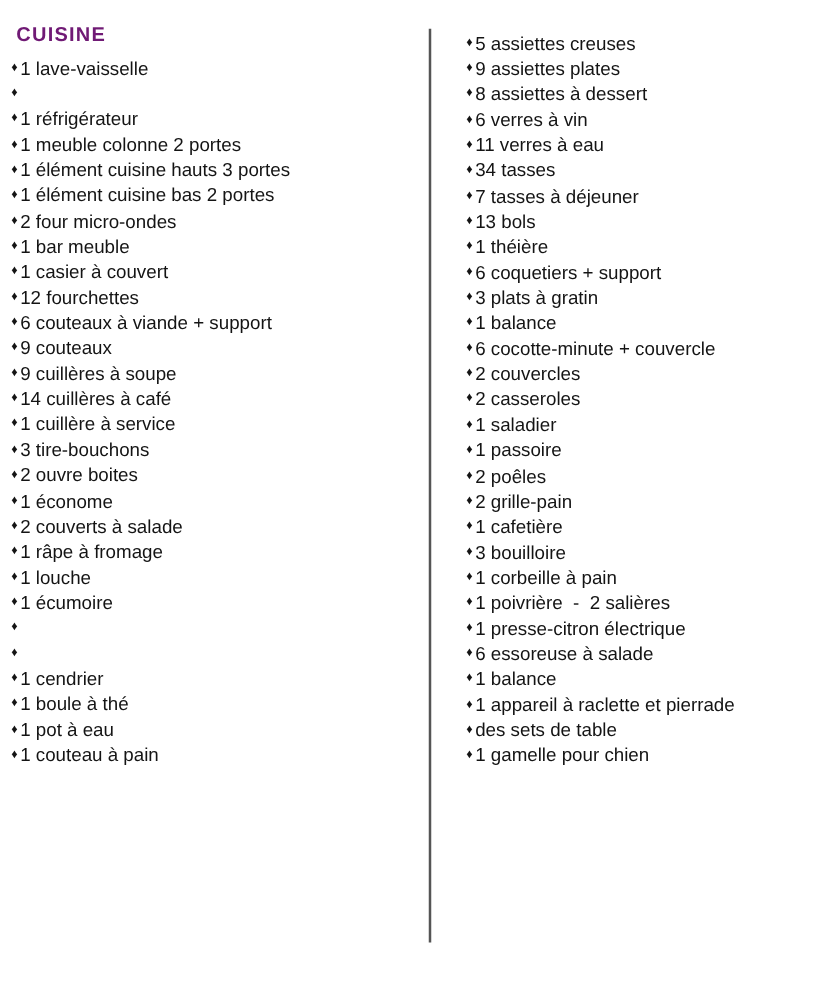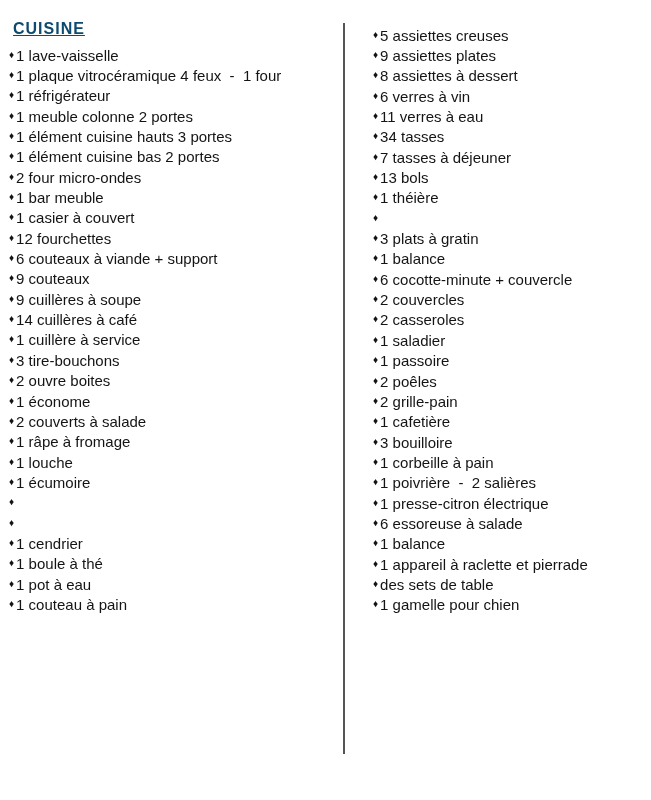--- a/index.html
+++ b/index.html
@@ -51,27 +51,27 @@
     top: -0.5px;
   }
   .label {
     line-height: 1;
   }
 </style>
 </head>
 <body>
 
 <div class="page" style="background: rgb(255, 255, 255);">
-  <div class="doc-title" style="color: #0c4a6e; text-decoration: underline;">CUISINE</div>
+  <div class="doc-title" style="color: #701a75;">CUISINE</div>
 
   <div class="divider" style="background: rgb(85, 85, 85);"></div>
 
   <div class="col col-left">
       <div class="item" style="color: rgb(20, 20, 20);"><span class="bullet">♦</span><span class="label">1 lave-vaisselle</span></div>
-      <div class="item" style="color: rgb(20, 20, 20);"><span class="bullet">♦</span><span class="label">1 plaque vitrocéramique 4 feux  -  1 four</span></div>
+      <div class="item" style="color: rgb(20, 20, 20);"><span class="bullet">♦</span></div>
       <div class="item" style="color: rgb(20, 20, 20);"><span class="bullet">♦</span><span class="label">1 réfrigérateur</span></div>
       <div class="item" style="color: rgb(20, 20, 20);"><span class="bullet">♦</span><span class="label">1 meuble colonne 2 portes</span></div>
       <div class="item" style="color: rgb(20, 20, 20);"><span class="bullet">♦</span><span class="label">1 élément cuisine hauts 3 portes</span></div>
       <div class="item" style="color: rgb(20, 20, 20);"><span class="bullet">♦</span><span class="label">1 élément cuisine bas 2 portes</span></div>
       <div class="item" style="color: rgb(20, 20, 20);"><span class="bullet">♦</span><span class="label">2 four micro-ondes</span></div>
       <div class="item" style="color: rgb(20, 20, 20);"><span class="bullet">♦</span><span class="label">1 bar meuble</span></div>
       <div class="item" style="color: rgb(20, 20, 20);"><span class="bullet">♦</span><span class="label">1 casier à couvert</span></div>
       <div class="item" style="color: rgb(20, 20, 20);"><span class="bullet">♦</span><span class="label">12 fourchettes</span></div>
       <div class="item" style="color: rgb(20, 20, 20);"><span class="bullet">♦</span><span class="label">6 couteaux à viande + support</span></div>
       <div class="item" style="color: rgb(20, 20, 20);"><span class="bullet">♦</span><span class="label">9 couteaux</span></div>
@@ -96,21 +96,21 @@
   <div class="col col-right">
       <div class="item" style="color: rgb(20, 20, 20);"><span class="bullet">♦</span><span class="label">5 assiettes creuses</span></div>
       <div class="item" style="color: rgb(20, 20, 20);"><span class="bullet">♦</span><span class="label">9 assiettes plates</span></div>
       <div class="item" style="color: rgb(20, 20, 20);"><span class="bullet">♦</span><span class="label">8 assiettes à dessert</span></div>
       <div class="item" style="color: rgb(20, 20, 20);"><span class="bullet">♦</span><span class="label">6 verres à vin</span></div>
       <div class="item" style="color: rgb(20, 20, 20);"><span class="bullet">♦</span><span class="label">11 verres à eau</span></div>
       <div class="item" style="color: rgb(20, 20, 20);"><span class="bullet">♦</span><span class="label">34 tasses</span></div>
       <div class="item" style="color: rgb(20, 20, 20);"><span class="bullet">♦</span><span class="label">7 tasses à déjeuner</span></div>
       <div class="item" style="color: rgb(20, 20, 20);"><span class="bullet">♦</span><span class="label">13 bols</span></div>
       <div class="item" style="color: rgb(20, 20, 20);"><span class="bullet">♦</span><span class="label">1 théière</span></div>
-      <div class="item" style="color: rgb(20, 20, 20);"><span class="bullet">♦</span></div>
+      <div class="item" style="color: rgb(20, 20, 20);"><span class="bullet">♦</span><span class="label">6 coquetiers + support</span></div>
       <div class="item" style="color: rgb(20, 20, 20);"><span class="bullet">♦</span><span class="label">3 plats à gratin</span></div>
       <div class="item" style="color: rgb(20, 20, 20);"><span class="bullet">♦</span><span class="label">1 balance</span></div>
       <div class="item" style="color: rgb(20, 20, 20);"><span class="bullet">♦</span><span class="label">6 cocotte-minute + couvercle</span></div>
       <div class="item" style="color: rgb(20, 20, 20);"><span class="bullet">♦</span><span class="label">2 couvercles</span></div>
       <div class="item" style="color: rgb(20, 20, 20);"><span class="bullet">♦</span><span class="label">2 casseroles</span></div>
       <div class="item" style="color: rgb(20, 20, 20);"><span class="bullet">♦</span><span class="label">1 saladier</span></div>
       <div class="item" style="color: rgb(20, 20, 20);"><span class="bullet">♦</span><span class="label">1 passoire</span></div>
       <div class="item" style="color: rgb(20, 20, 20);"><span class="bullet">♦</span><span class="label">2 poêles</span></div>
       <div class="item" style="color: rgb(20, 20, 20);"><span class="bullet">♦</span><span class="label">2 grille-pain</span></div>
       <div class="item" style="color: rgb(20, 20, 20);"><span class="bullet">♦</span><span class="label">1 cafetière</span></div>

